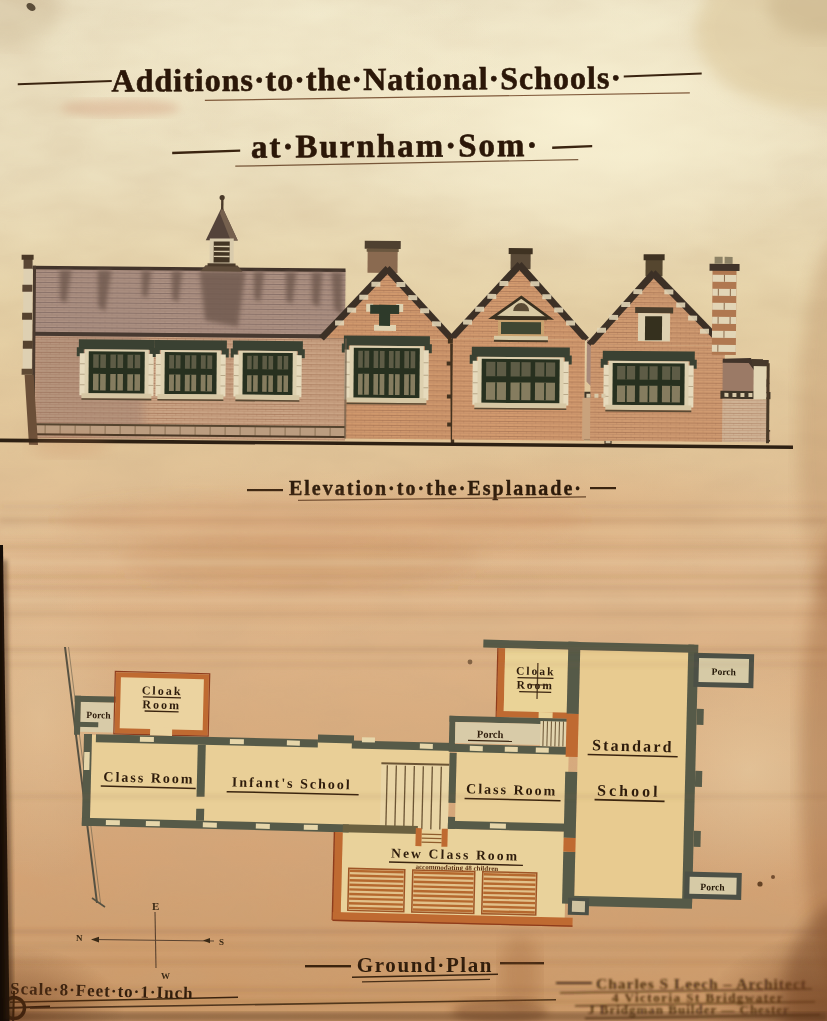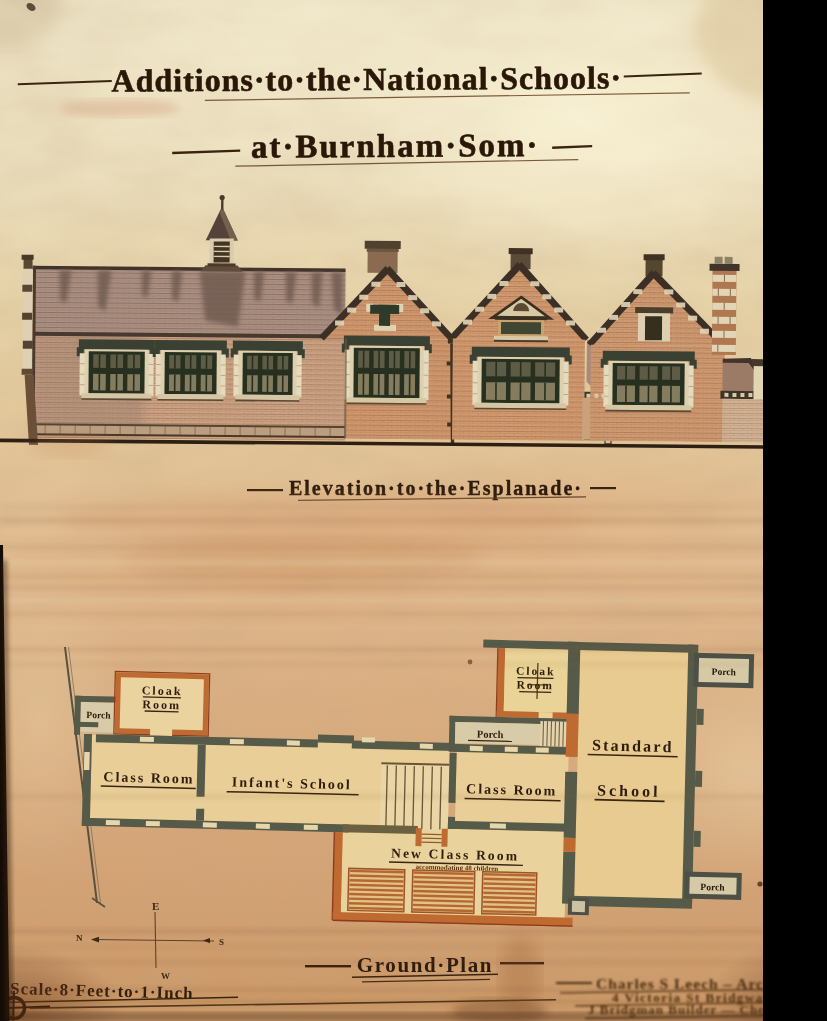--- a/index.html
+++ b/index.html
@@ -1,16 +1,16 @@
 <!DOCTYPE html>
 <html><head>
 <meta charset="utf-8">
 <style>
 html,body{margin:0;padding:0;background:#000;}
-.page{position:relative;width:763px;height:1021px;overflow:hidden;font-family:"Liberation Serif",serif;}
+.page{position:relative;width:827px;height:1021px;overflow:hidden;font-family:"Liberation Serif",serif;}
 svg text{font-family:"Liberation Serif",serif;}
 </style>
 </head>
 <body>
 <div class="page">
 <svg width="827" height="1021" viewBox="0 0 827 1021">
 <defs>
   <linearGradient id="bgV" x1="0" y1="0" x2="0" y2="1">
     <stop offset="0" stop-color="#efe7ca"></stop>
     <stop offset="0.17" stop-color="#eee3c2"></stop>

